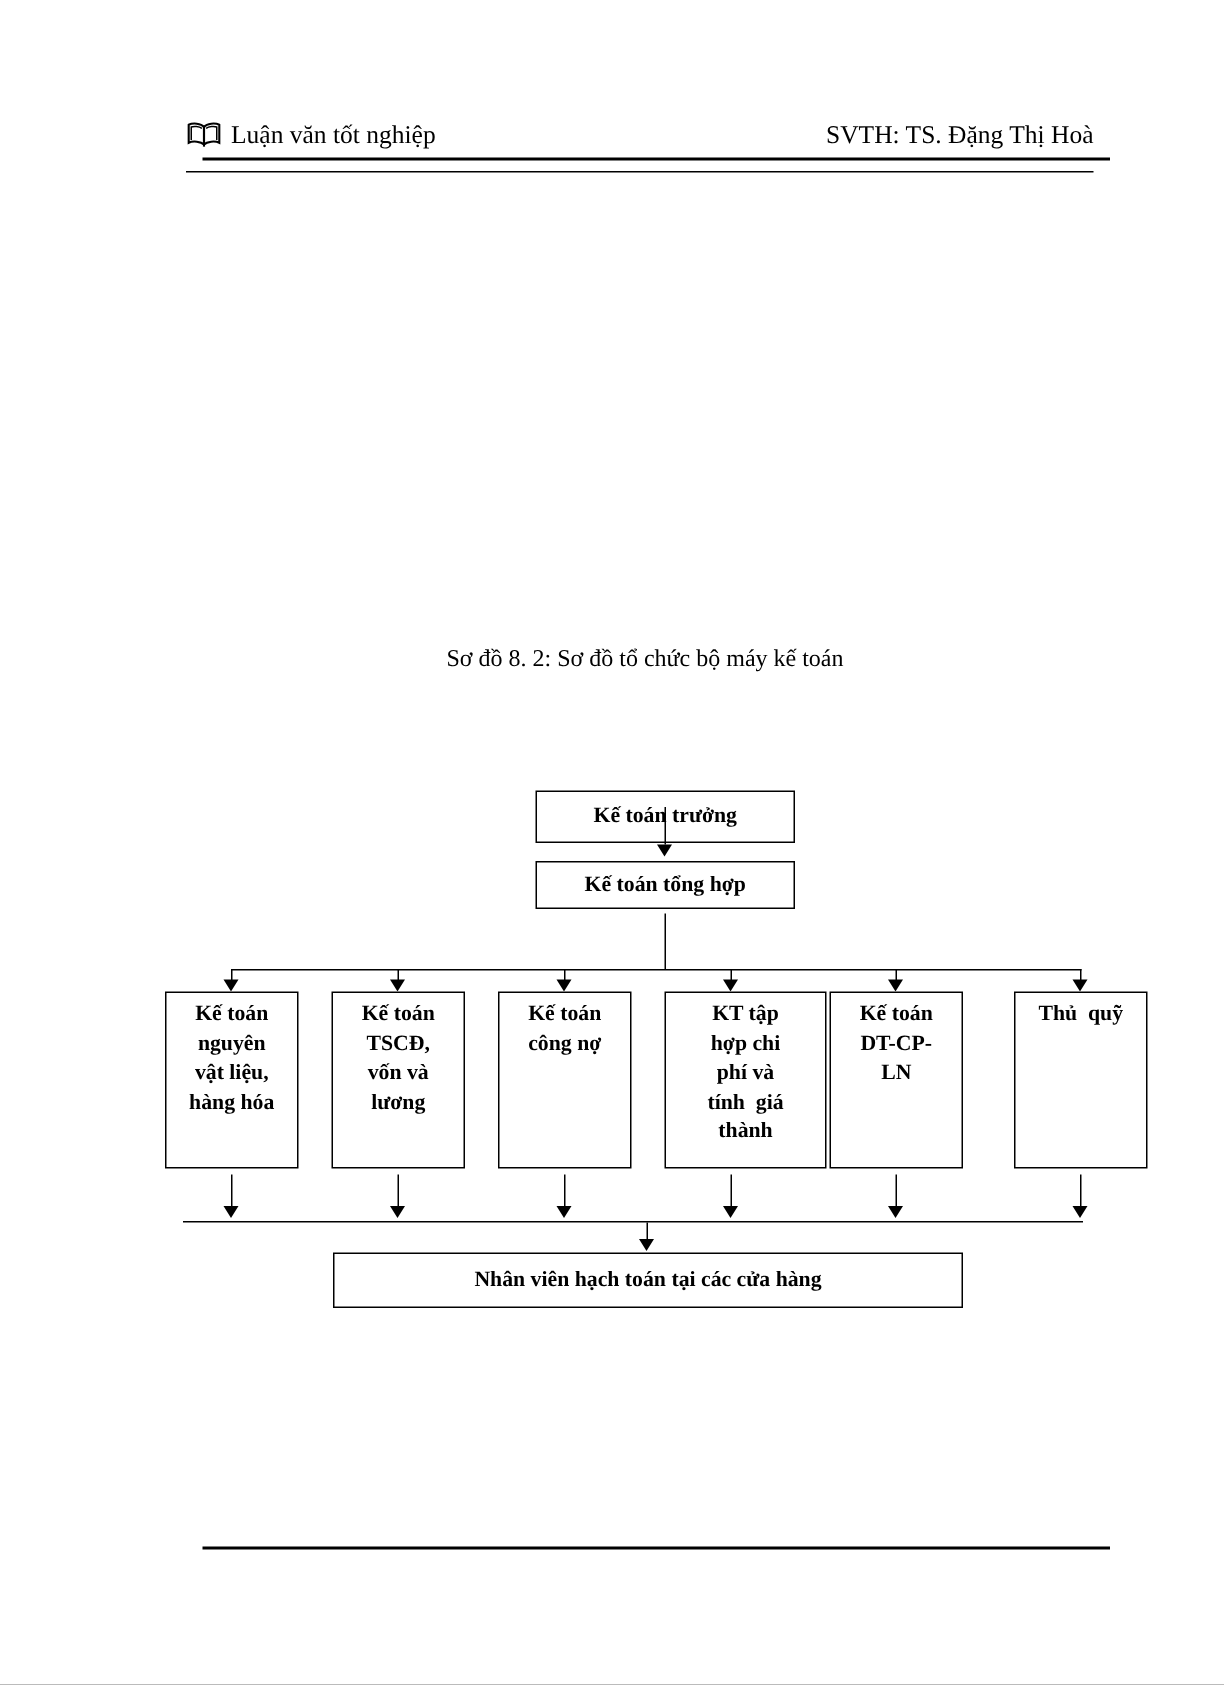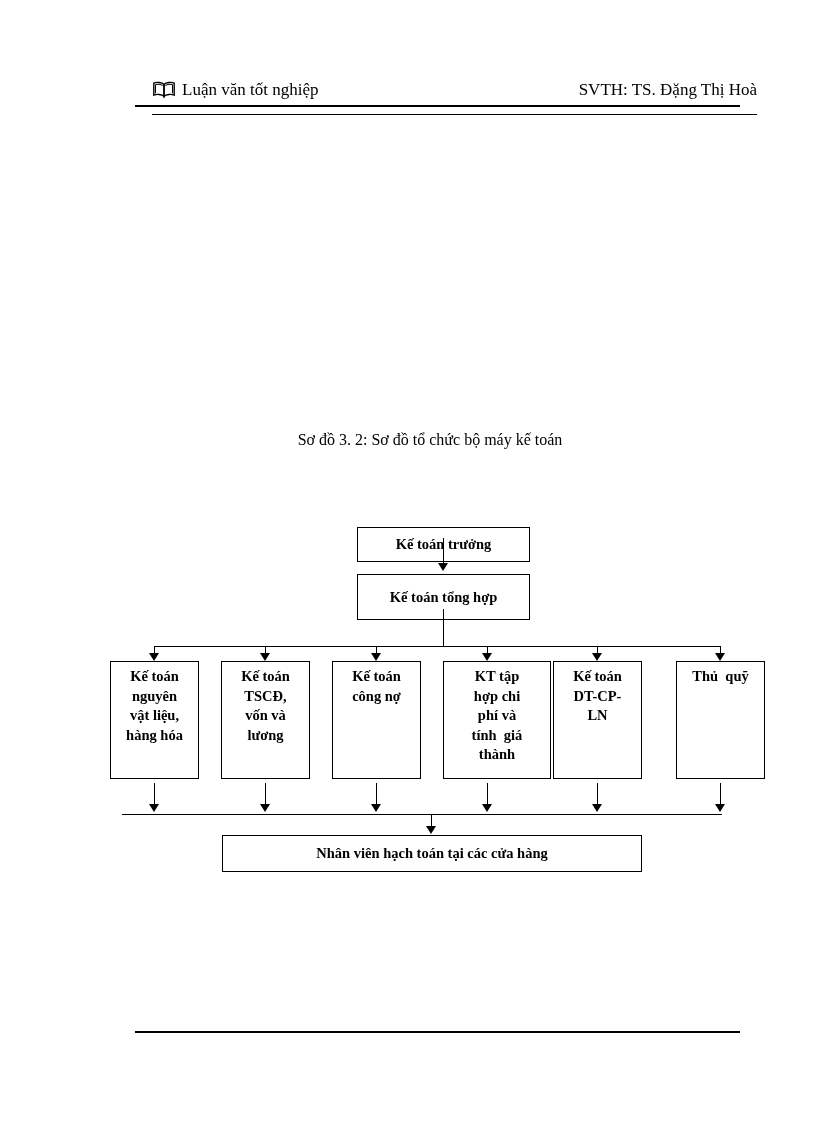--- a/index.html
+++ b/index.html
@@ -7,21 +7,21 @@
     position:relative;
     width:816px;height:1123px;
     margin:0 auto;
     background:#ffffff;
     font-family:"Liberation Serif","DejaVu Serif",serif;
     color:#000;
     overflow:hidden;
   }
   
   .header-line{
-    position:absolute;left:152px;top:80px;width:605px;
+    position:absolute;left:124px;top:80px;width:605px;
     display:flex;justify-content:space-between;align-items:flex-end;
     font-size:17px;
     border-bottom:1.2px solid #000;
     padding-bottom:14px;
   }
   .header-left{display:flex;align-items:center;gap:6px;}
   .book-icon{display:inline-block;line-height:0;}
   .header-rule{position:absolute;left:135px;top:105px;width:605px;height:2px;background:#000;}
   
   .footer-rule{position:absolute;left:135px;top:1031px;width:605px;height:2px;background:#000;}
@@ -67,32 +67,32 @@
           <path d="M10.6 4.6 C8.8 3.2, 5.2 2.9, 3.5 3.7 L3.5 12.3" fill="none" stroke="#000" stroke-width="1"></path>
           <path d="M13.4 4.6 C15.2 3.2, 18.8 2.9, 20.5 3.7 L20.5 12.3" fill="none" stroke="#000" stroke-width="1"></path>
         </svg>
       </span>
       <span>Luận văn tốt nghiệp</span>
     </span>
     <span>SVTH: TS. Đặng Thị Hoà</span>
   </div>
   <div class="header-rule"></div>
 
-  <div class="caption">Sơ đồ 3. 2: Sơ đồ tổ chức bộ máy kế toán</div>
+  <div class="caption">Sơ đồ 8. 2: Sơ đồ tổ chức bộ máy kế toán</div>
 
   <div>
 
     <div class="obox center" style="left:357px;top:503px;width:173px;height:35px;margin-top:24px;">
       <span>Kế toán trưởng</span>
     </div>
 
     <div class="vline" style="left:443px;top:538px;height:25px;"></div>
     <div class="ahead" style="left:438px;top:563px;"></div>
 
-    <div class="obox center" style="left:357px;top:574px;width:173px;height:46px;">
+    <div class="obox center" style="left:357px;top:574px;width:173px;height:32px;">
       <span>Kế toán tổng hợp</span>
     </div>
 
     <div class="vline" style="left:443px;top:609px;height:37px;"></div>
     <div class="hline" style="left:154px;top:646px;width:567px;"></div>
 
     <div class="vline" style="left:154px;top:646px;height:8px;"></div>
     <div class="ahead" style="left:149px;top:653px;"></div>
     <div class="vline" style="left:265px;top:646px;height:8px;"></div>
     <div class="ahead" style="left:260px;top:653px;"></div>

